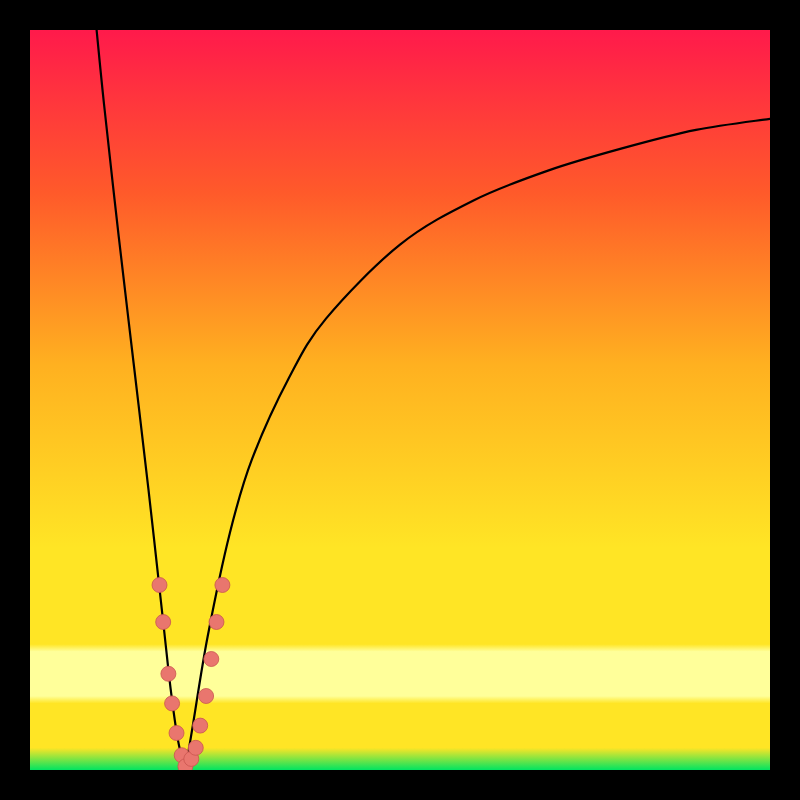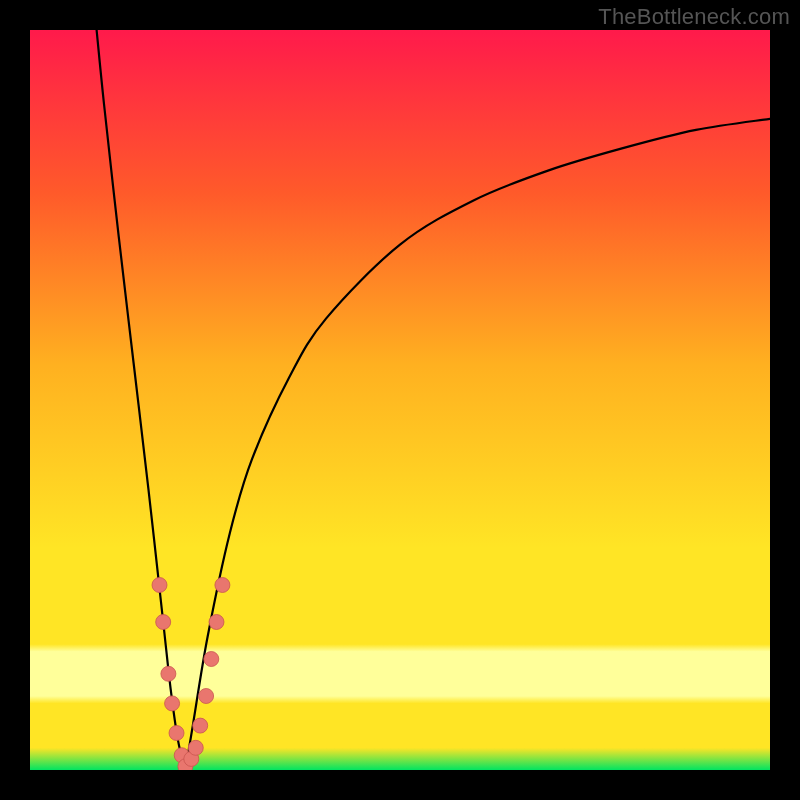--- a/index.html
+++ b/index.html
@@ -89,14 +89,13 @@
           <circle cx="170.20000000000002" cy="695.6" r="7.5" fill="#e9766e" stroke="#c9564f" stroke-width="0.8"></circle>
           <circle cx="176.12" cy="666" r="7.5" fill="#e9766e" stroke="#c9564f" stroke-width="0.8"></circle>
           <circle cx="181.29999999999998" cy="629" r="7.5" fill="#e9766e" stroke="#c9564f" stroke-width="0.8"></circle>
           <circle cx="186.48" cy="592" r="7.5" fill="#e9766e" stroke="#c9564f" stroke-width="0.8"></circle>
           <circle cx="192.4" cy="555" r="7.5" fill="#e9766e" stroke="#c9564f" stroke-width="0.8"></circle>
         </g>
     </svg>
 
   </div>
 
-  <div class="watermark">TheBottleneck.com</div>
 </div>
 
 </body></html>

